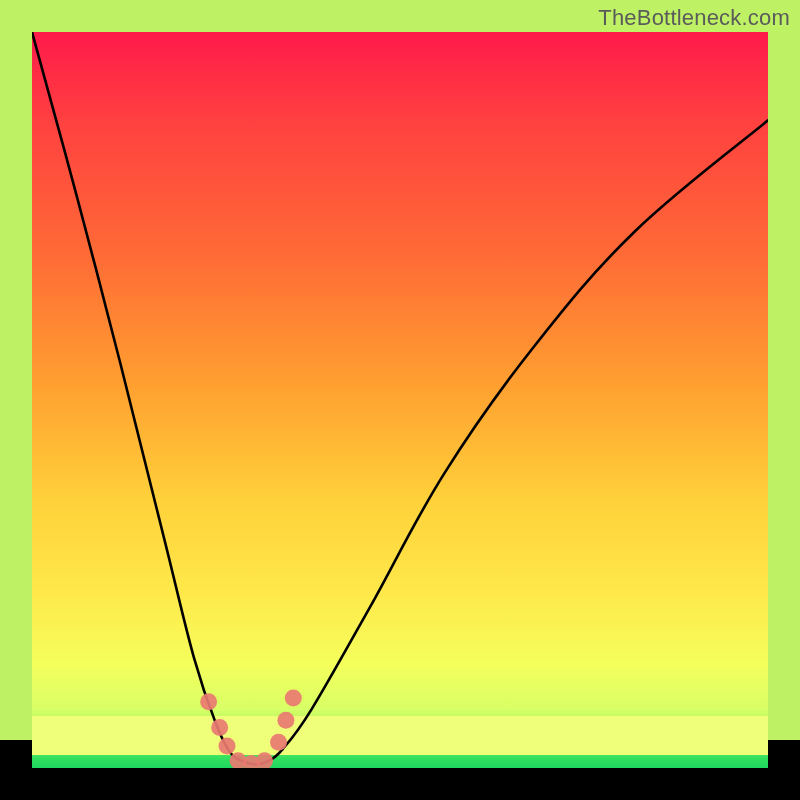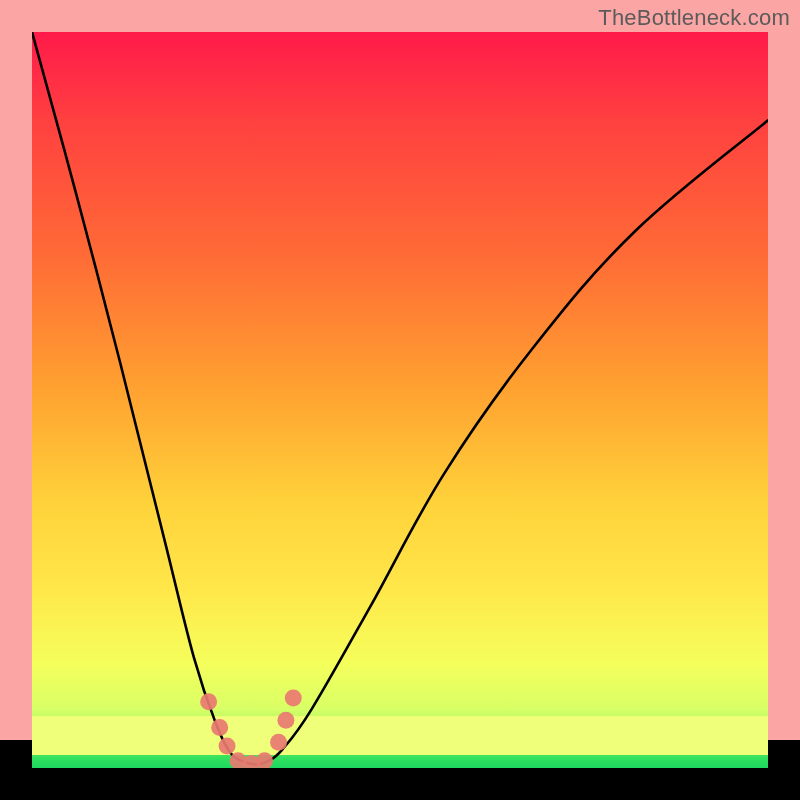--- a/index.html
+++ b/index.html
@@ -10,21 +10,21 @@
     background: #000000;
     overflow: hidden;
     font-family: Arial, Helvetica, sans-serif;
   }
   .frame {
     position: absolute;
     left: 0;
     top: 0;
     width: 800px;
     height: 740px;
-    background: #fca5a5;
+    background: #bef264;
   }
   .plot-area {
     position: absolute;
     left: 32px;
     top: 32px;
     width: 736px;
     height: 736px;
     
     background:
       linear-gradient(to bottom,

